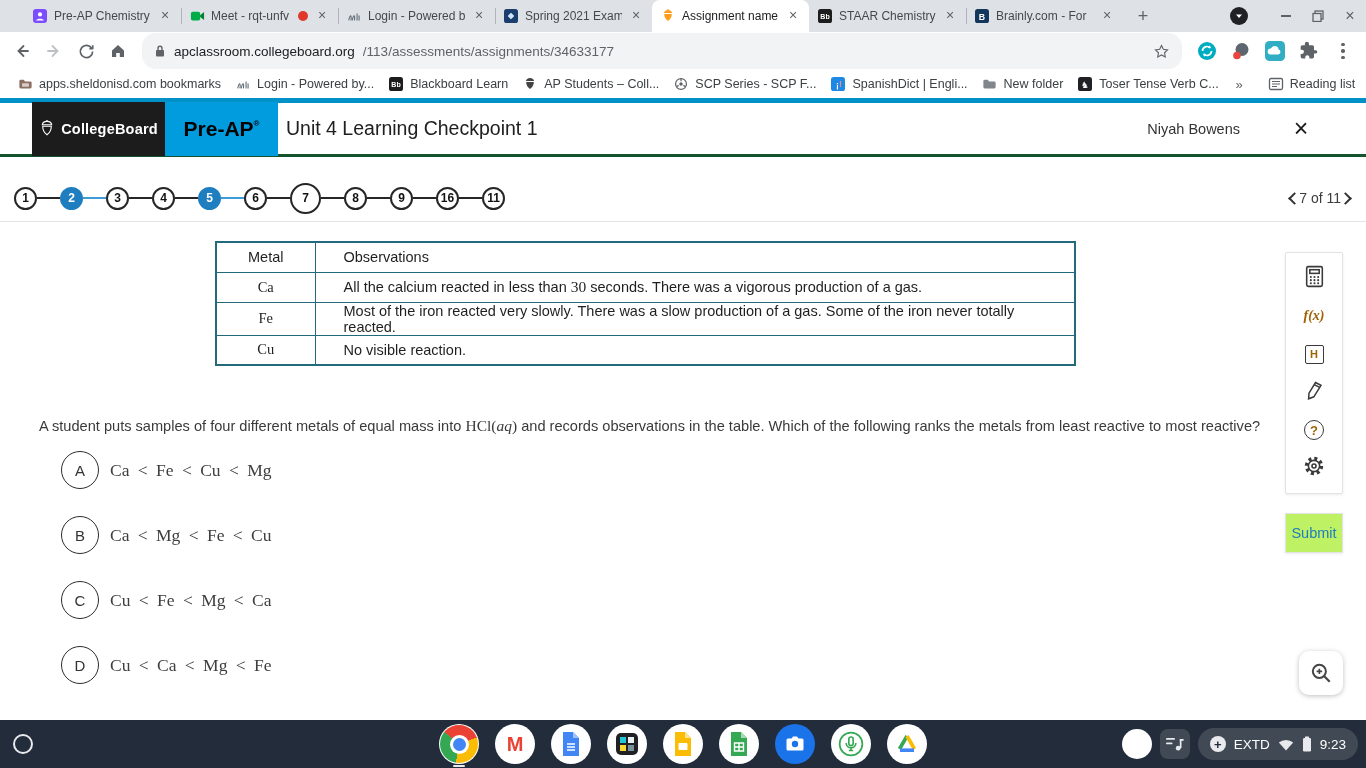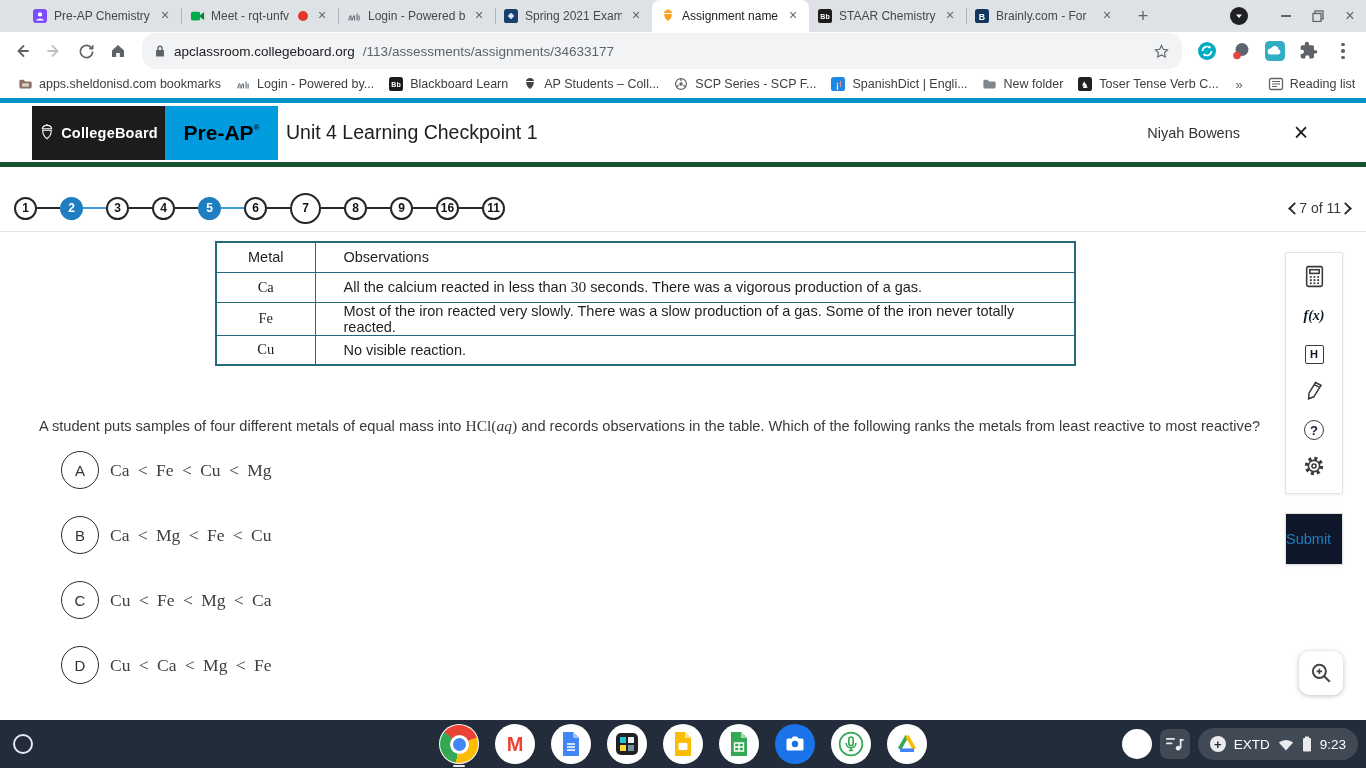--- a/index.html
+++ b/index.html
@@ -39,21 +39,21 @@
   .bookmarks{height:28px;background:#fff;display:flex;align-items:center;padding:0 10px;font-size:12.5px;color:#3c4043}
   .bmlist{display:flex;align-items:center}
   .bm{display:flex;align-items:center;gap:6px;padding:3px 7px;border-radius:4px;white-space:nowrap}
   .bmspacer{flex:1}
   .chev{color:#5f6368;font-size:13px;padding:0 10px}
   .bdiv{width:1px;height:18px;background:#dadce0;margin:0 4px}
 
   
   .page{position:absolute;left:0;top:98px;width:1366px;height:622px;background:#fff}
   .bluebar{height:5px;background:#0091c8}
-  .apheader{height:64px;display:flex;align-items:center;border-bottom:5px solid #14532d;position:relative;background:#fff}
+  .apheader{height:54px;display:flex;align-items:center;border-bottom:3px solid #14532d;position:relative;background:#fff}
   .cblogo{width:133px;height:54px;background:#1c1c1c;display:flex;align-items:center;justify-content:center;gap:6px;margin-left:32px;flex:none}
   .cbtext{color:#fff;font-size:14.5px;font-weight:600;letter-spacing:.2px}
   .preap{width:113px;height:54px;background:#009cde;color:#000000;display:flex;align-items:center;justify-content:center;font-weight:700;font-size:21px;flex:none}
   .preap sup{font-size:8px;margin-top:-10px}
   .aptitle{margin-left:8px;font-size:19.5px;color:#202020;font-weight:500}
   .apuser{position:absolute;right:126px;font-size:14.5px;color:#333}
   .apclose{position:absolute;right:50px;font-size:25px;color:#1c1c1c;width:30px;text-align:center;font-weight:400}
 
   
   .qnav{height:65px;border-bottom:1px solid #e4e4e4;display:flex;align-items:center;padding-left:14px;position:relative}
@@ -79,25 +79,25 @@
 
   
   .prompt{position:absolute;left:39px;top:318px;width:1295px;font-size:14.6px;color:#3a3a3a;line-height:1.35}
   .options{position:absolute;left:61px;top:353px;display:flex;flex-direction:column;gap:27px}
   .opt{display:flex;align-items:center;gap:11px}
   .optcirc{width:38px;height:38px;border:1.4px solid #2c2c2c;border-radius:50%;display:flex;align-items:center;justify-content:center;font-size:15px;color:#333;flex:none;background:#fff}
   .opttext{font-family:"Liberation Serif",serif;font-size:17.5px;color:#3e3e3e;word-spacing:4px}
 
   
   .toolpanel{position:absolute;left:1285px;top:154px;width:58px;height:242px;background:#fff;border:1px solid #e3e3e3;border-radius:2px;box-shadow:0 1px 3px rgba(0,0,0,.08);display:flex;flex-direction:column;align-items:center;justify-content:space-around;padding:6px 0}
-  .tool{width:36px;height:34px;display:flex;align-items:center;justify-content:center;color:#0f172a}
+  .tool{width:36px;height:34px;display:flex;align-items:center;justify-content:center;color:#a16207}
   .fx{font-family:"Liberation Serif",serif;font-style:italic;font-size:14px;font-weight:600}
   .ptab{width:19px;height:19px;border:1.6px solid #3a3a3a;font-size:11px;font-weight:700;display:flex;align-items:center;justify-content:center;border-radius:2px}
   .helpc{width:20px;height:20px;border:1.6px solid #3a3a3a;border-radius:50%;font-size:13px;display:flex;align-items:center;justify-content:center;font-weight:600}
-  .submitbox{position:absolute;left:1285px;top:415px;width:58px;height:52px;background:#0f172a;border:1px solid #e3e3e3;box-shadow:0 1px 3px rgba(0,0,0,.08);display:flex;align-items:center;}
+  .submitbox{position:absolute;left:1285px;top:415px;width:58px;height:40px;background:#bef264;border:1px solid #e3e3e3;box-shadow:0 1px 3px rgba(0,0,0,.08);display:flex;align-items:center;justify-content:center}
   .submit{color:#1e7dbe;font-size:14.5px}
   .zoombtn{position:absolute;left:1299px;top:553px;width:44px;height:44px;background:#fff;border-radius:10px;box-shadow:0 1px 5px rgba(0,0,0,.25);display:flex;align-items:center;justify-content:center}
 
   
   .shelf{position:absolute;left:0;top:720px;width:1366px;height:48px;background:#222c3a}
   .launch{position:absolute;left:13px;top:14px;width:20px;height:20px;border:2px solid #e8eaed;border-radius:50%}
   .apps{position:absolute;left:0;right:0;top:4px;display:flex;justify-content:center;gap:16px;align-items:center}
   .app{width:40px;height:40px;border-radius:50%;background:#fff;display:flex;align-items:center;justify-content:center;position:relative;flex:none}
   .app.camera-bg{background:#1a73e8}
   .app.running::after{content:'';position:absolute;bottom:-3px;left:50%;transform:translateX(-50%);width:12px;height:2.5px;background:#e8eaed;border-radius:2px}

